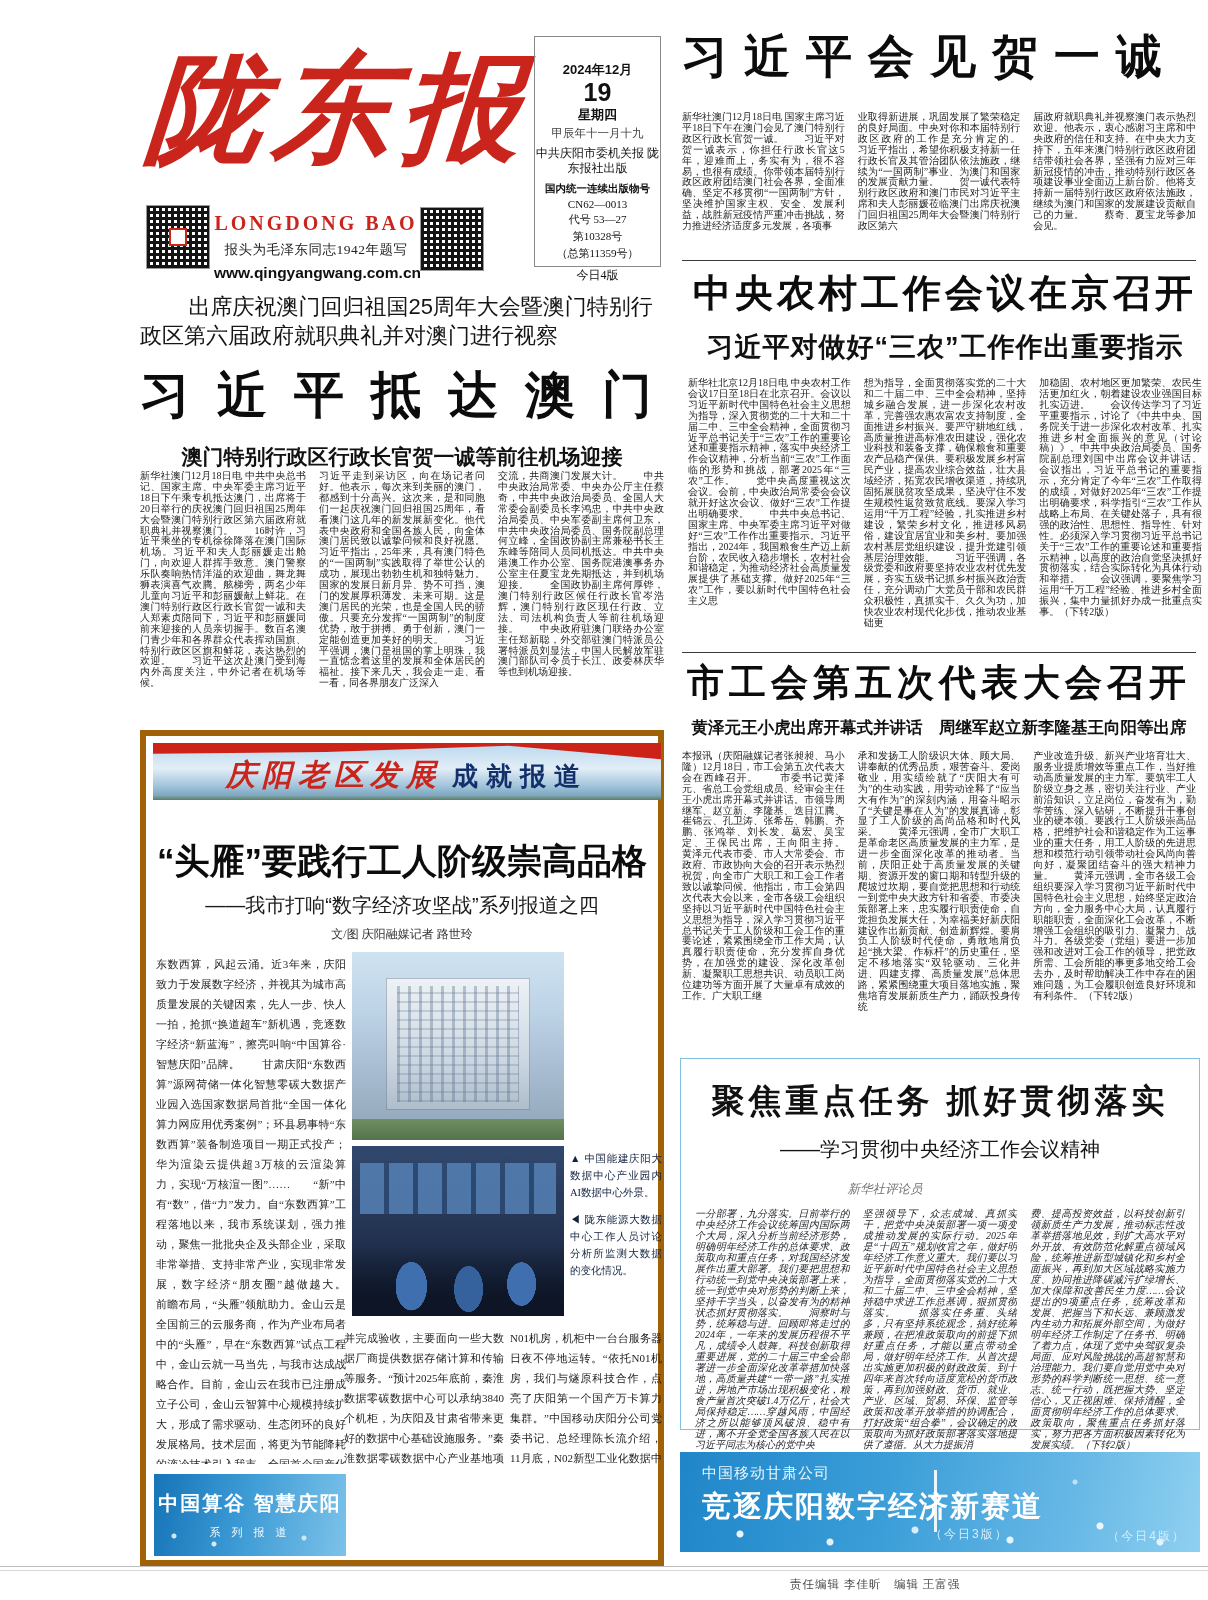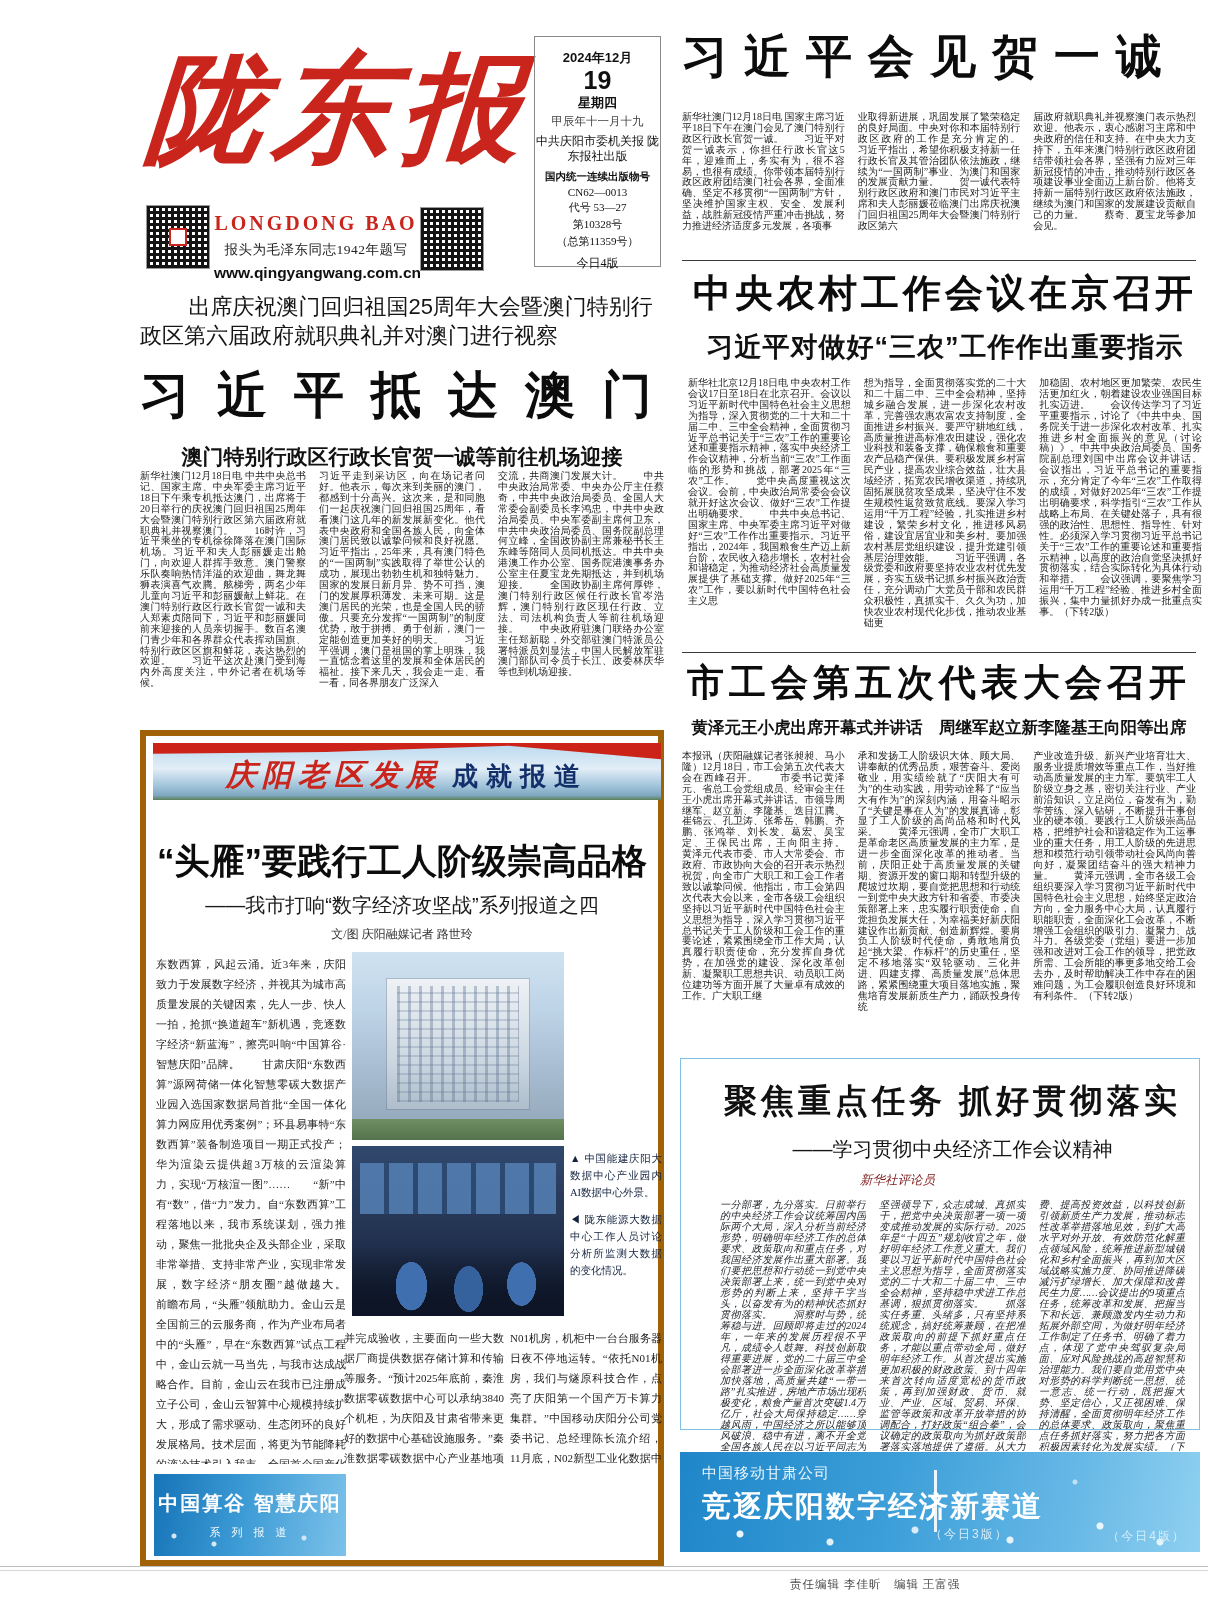--- a/index.html
+++ b/index.html
@@ -19,21 +19,21 @@
   .qr-left{left:147px;top:206px;}
   .qr-right{left:421px;top:208px;}
   .qr-left::after{content:"";position:absolute;inset:22px;background:#fff;border:2px solid #c9251c;}
   .mast-center{left:214px;top:212px;width:204px;text-align:center;}
   .mast-latin{font-family:"Liberation Serif",serif;font-weight:bold;color:#c9251c;
               font-size:20px;letter-spacing:3px;}
   .mast-note{font-size:13.5px;color:#222;margin-top:6px;letter-spacing:.5px;
              font-family:"Liberation Serif",serif;}
   .mast-web{font-size:15.5px;font-weight:bold;color:#101010;margin-top:5px;}
   .datebox{left:534px;top:36px;width:127px;height:231px;border:1px solid #8a8a8a;
-           box-sizing:border-box;text-align:center;padding-top:12px;}
+           box-sizing:border-box;text-align:center;padding-top:24px;}
   .d-ym{font-size:13px;font-weight:bold;}
   .d-day{font-size:25px;font-weight:bold;line-height:27px;}
   .d-week{font-size:13px;font-weight:bold;}
   .d-lunar{font-size:11.5px;color:#444;margin-top:2px;font-family:"Liberation Serif",serif;}
   .d-organ{font-size:12px;margin-top:5px;line-height:15px;font-family:"Liberation Serif",serif;}
   .d-issn-label{font-size:10.5px;font-weight:bold;margin-top:6px;}
   .d-sm{font-size:11px;margin-top:2px;font-family:"Liberation Serif",serif;}
   .d-pages{font-size:12px;margin-top:6px;font-family:"Liberation Serif",serif;}
 
   
@@ -116,24 +116,24 @@
      background:linear-gradient(100deg,#1674b8 0%,#3b9ad4 45%,#7cc2ea 100%);}
   .promo::after{content:"";position:absolute;inset:0;background:
      radial-gradient(circle at 20px 62px,rgba(255,255,255,.8) 2px,transparent 3px),
      radial-gradient(circle at 60px 70px,rgba(255,255,255,.8) 2px,transparent 3px),
      radial-gradient(circle at 150px 64px,rgba(255,255,255,.7) 2px,transparent 3px);}
   .promo-title{font-size:20px;font-weight:bold;letter-spacing:2px;margin-top:16px;}
   .promo-sub{font-size:11px;margin-top:8px;letter-spacing:4px;opacity:.95;}
 
   
   .jujiao{left:680px;top:1058px;width:520px;height:372px;border:1px solid #7fc0e2;
-          box-sizing:border-box;padding-left:25px;}
+          box-sizing:border-box;}
   .jtitle{margin-top:20px;text-align:center;font-size:33px;font-weight:bold;letter-spacing:4px;}
   .jsub{text-align:center;font-size:20px;margin-top:12px;color:#151515;}
-  .jby{text-align:center;font-size:12.5px;margin-top:9px;color:#7f1d1d;
+  .jby{text-align:center;font-size:12.5px;margin-top:18px;color:#737373;
        font-family:"Liberation Serif",serif;font-style:italic;transform:translateX(-55px);}
   .jujiao .cols{margin:10px 14px 0 14px;height:252px;}
   .jujiao .col{font-style:italic;font-size:10px;line-height:11px;color:#20242a;}
 
   
   .bbanner{left:680px;top:1452px;width:520px;height:100px;color:#fff;overflow:hidden;
      background:linear-gradient(100deg,#1f86c9 0%,#3b9ed8 40%,#67b8e6 75%,#8fd0f0 100%);}
   .bbanner .dots{position:absolute;inset:0;background:
      radial-gradient(circle at 60px 82px,rgba(255,255,255,.9) 3px,transparent 4px),
      radial-gradient(circle at 150px 90px,rgba(255,255,255,.85) 3px,transparent 4px),

